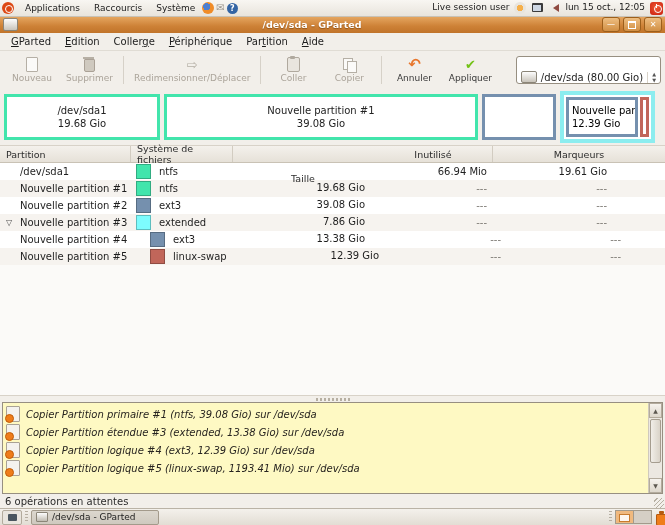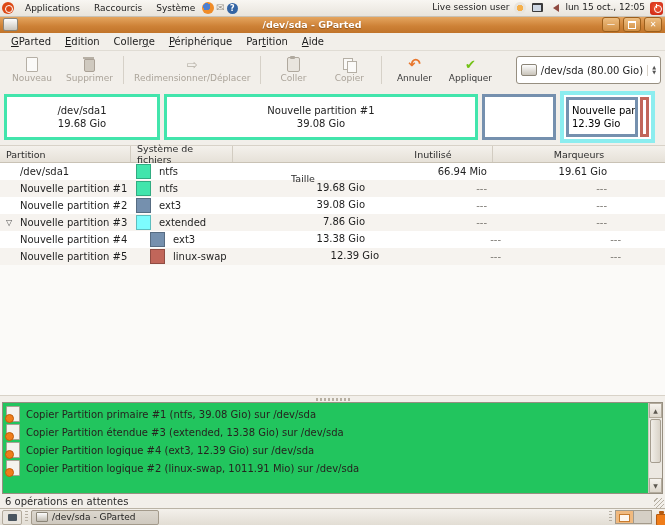--- a/index.html
+++ b/index.html
@@ -48,21 +48,21 @@
   .glyph-resize{font-size:13px;color:#b5afa5;line-height:13px;}
   .icon-copy{position:relative;width:13px;height:14px;}
   .icon-copy i{position:absolute;width:8px;height:10px;background:#fbfaf8;border:1px solid #b5afa5;}
   .icon-copy i:first-child{left:0;top:0;}
   .icon-copy i:last-child{left:4px;top:3px;}
   .icon-paste{width:11px;height:13px;background:#e9e5de;border:1px solid #b0a99e;border-radius:2px;position:relative;}
   .icon-paste:before{content:"";position:absolute;left:2.5px;top:-2px;width:5px;height:3px;background:#b0a99e;border-radius:1px;}
   .glyph-undo{font-size:15px;font-weight:bold;color:#e8762c;line-height:13px;}
   .glyph-apply{font-size:13px;font-weight:bold;color:#73c216;line-height:13px;}
 
-  .device-combo{margin-left:auto;height:26px;background:#fff;border:1px solid #978f81;border-radius:3px;display:flex;align-items:center;padding:0 4px;gap:4px;font-size:10px;color:#1c1c1c;}
+  .device-combo{margin-left:auto;height:26px;background:#fff;border:1px solid #978f81;border-radius:3px;display:flex;align-items:flex-end;padding:0 4px;gap:4px;font-size:10px;color:#1c1c1c;}
   .drive-icon{width:14px;height:10px;background:linear-gradient(#fdfdfd,#c9c4ba);border:1px solid #8b8578;border-radius:2px;}
   .spin{display:flex;flex-direction:column;font-size:5px;color:#555;border-left:1px solid #d8d2c8;padding-left:4px;line-height:1.1;}
 
   
   .visualbar{height:56px;display:flex;align-items:center;gap:4px;padding:0 4px;flex:none;}
   .vblock{height:40px;background:#fff;border:3px solid;display:flex;flex-direction:column;align-items:center;justify-content:center;font-size:10px;color:#222;line-height:1.35;text-align:center;}
   .vext{height:40px;border:4px solid;background:#fff;display:flex;align-items:stretch;padding:2px;gap:2px;}
   .vext .inner{border:3px solid;background:#fff;display:flex;flex-direction:column;justify-content:center;font-size:10px;line-height:1.35;padding-left:3px;flex:1;min-width:0;white-space:nowrap;overflow:hidden;}
   .vext .sliver{width:3px;border:3px solid;background:#fff;flex:none;}
 
@@ -90,21 +90,21 @@
   .fswrap{display:flex;align-items:center;gap:8px;}
   .swatch{width:13px;height:13px;border:1px solid rgba(0,0,0,.25);flex:none;}
   .dashes{color:#7d7a74;}
   .table-empty{flex:1;background:#fbfaf8;border-bottom:1px solid #d8d2c8;}
 
   
   .splitter{height:6px;display:flex;align-items:center;justify-content:center;flex:none;}
   .grip{width:34px;height:3px;background:repeating-linear-gradient(90deg,#b6afa2 0 2px,transparent 2px 4px);}
 
   
-  .ops-wrap{height:90px;margin:0 2px;border:1px solid #978f81;background:#22c55e;display:flex;flex:none;}
+  .ops-wrap{height:90px;margin:0 2px;border:1px solid #978f81;background:#fef9c3;display:flex;flex:none;font-style:italic;}
   .ops-list{flex:1;padding:2px 0 0 3px;overflow:hidden;}
   .op-row{display:flex;align-items:center;gap:6px;height:18px;font-size:10px;color:#26231f;}
   .op-icon{width:12px;height:14px;background:#f4f2ee;border:1px solid #a9a295;border-radius:1px;position:relative;flex:none;}
   .op-icon:before{content:"";position:absolute;left:-2px;bottom:-2px;width:7px;height:7px;border-radius:50%;background:#ef7d1a;border:1px solid #c25d08;}
   .vscroll{width:13px;background:#ece8e1;border-left:1px solid #cfc9bd;display:flex;flex-direction:column;}
   .sbtn{height:13px;display:flex;align-items:center;justify-content:center;font-size:6px;color:#5c5850;background:linear-gradient(#f6f3ee,#ddd7cc);border:1px solid #b3ab9d;}
   .sbtn.down{margin-top:auto;}
   .sthumb{margin:1px;height:42px;background:linear-gradient(90deg,#f1eee8,#d9d3c8);border:1px solid #a59d8f;border-radius:2px;}
 
   
@@ -364,21 +364,21 @@
         <div class="op-row">
             <span class="op-icon"></span>
             <span>Copier Partition étendue #3 (extended, 13.38 Gio) sur /dev/sda</span>
           </div>
         <div class="op-row">
             <span class="op-icon"></span>
             <span>Copier Partition logique #4 (ext3, 12.39 Gio) sur /dev/sda</span>
           </div>
         <div class="op-row">
             <span class="op-icon"></span>
-            <span>Copier Partition logique #2 (linux-swap, 1011.91 Mio) sur /dev/sda</span>
+            <span>Copier Partition logique #5 (linux-swap, 1193.41 Mio) sur /dev/sda</span>
           </div>
       </div>
       <div class="vscroll">
         <span class="sbtn">▲</span>
         <span class="sthumb"></span>
         <span class="sbtn down">▼</span>
       </div>
     </div>
 
     <div class="statusbar">

